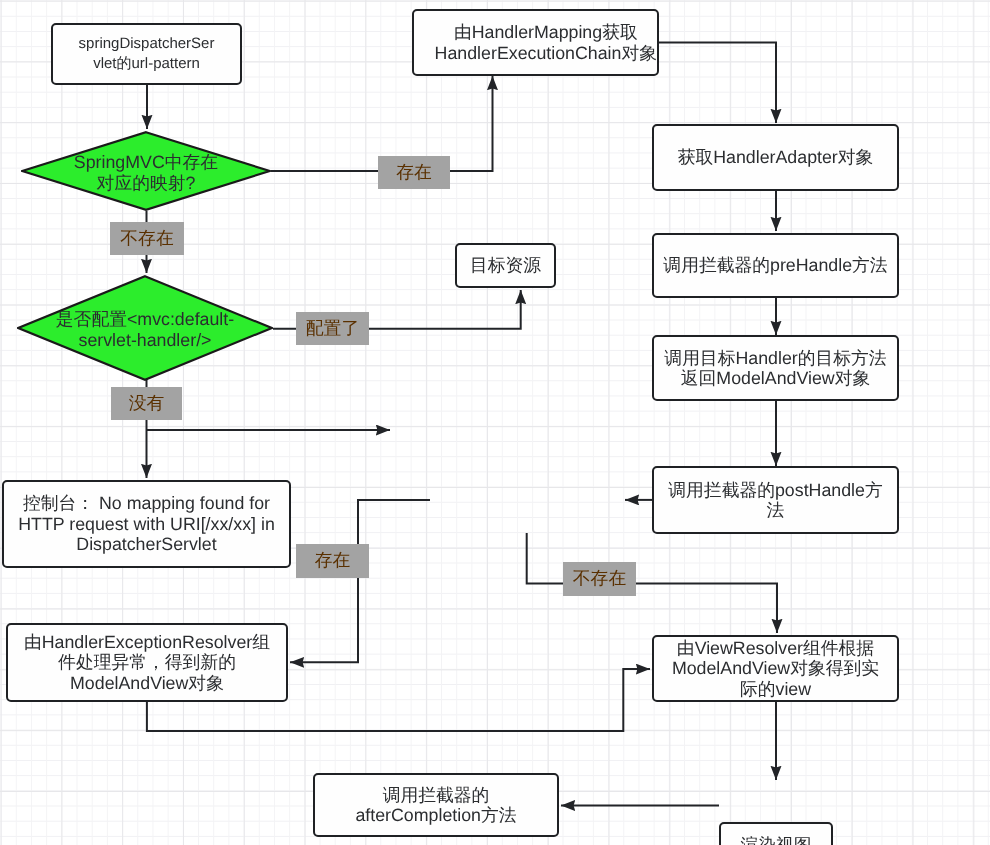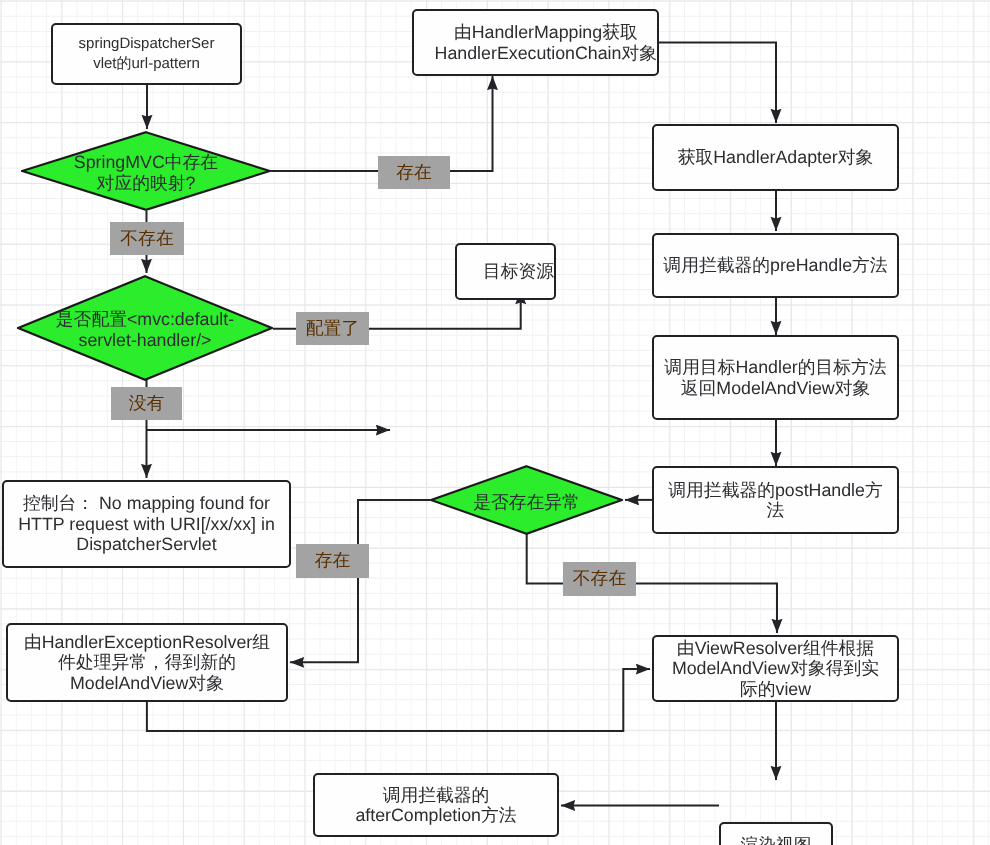--- a/index.html
+++ b/index.html
@@ -82,38 +82,38 @@
 vlet的url-pattern</span>
     </div>
 
   <div class="node box" style="left:2px;top:480px;width:289px;height:88px;font-size:17.8px;">
     <span>控制台： No mapping found for
 HTTP request with URI[/xx/xx] in
 DispatcherServlet</span>
     </div>
 
 
-  <div class="node box" style="left:455px;top:243px;width:101px;height:57px;font-size:17.8px;justify-content:flex-end;">
+  <div class="node box" style="left:455px;top:243px;width:101px;height:45px;font-size:17.8px;">
     <span>目标资源</span>
     </div>
 
   <div class="node box" style="left:412px;top:9px;width:247px;height:67px;font-size:17.8px;justify-content:flex-end;">
     <span>由HandlerMapping获取
 HandlerExecutionChain对象</span>
     </div>
 
   <div class="node box" style="left:652px;top:124px;width:247px;height:67px;font-size:17.8px;">
     <span>获取HandlerAdapter对象</span>
     </div>
 
   <div class="node box" style="left:652px;top:233px;width:247px;height:65px;font-size:17.8px;">
     <span>调用拦截器的preHandle方法</span>
     </div>
 
-  <div class="node box" style="left:652px;top:335px;width:247px;height:85px;font-size:17.8px;">
+  <div class="node box" style="left:652px;top:335px;width:247px;height:66px;font-size:17.8px;">
     <span>调用目标Handler的目标方法
 返回ModelAndView对象</span>
     </div>
 
   <div class="node box" style="left:652px;top:466px;width:247px;height:68px;font-size:17.8px;">
     <span>调用拦截器的postHandle方
 法</span>
     </div>
 
   <div class="node box" style="left:6px;top:623px;width:282px;height:79px;font-size:17.8px;">
@@ -146,26 +146,20 @@
     </div>
 
   <div class="node dia" style="left:17px;top:275px;width:256px;height:106px;font-size:17.8px;">
     <svg width="256" height="106" viewBox="0 0 256 106">
       <polygon points="128,1.2 254.8,53 128,104.8 1.2,53" fill="#2ced2c" stroke="#1a1a1a" stroke-width="2.1"></polygon>
     </svg>
     <span class="diatext">是否配置&lt;mvc:default-
 servlet-handler/&gt;</span>
     </div>
 
-  <div class="node dia" style="left:430px;top:465px;width:193px;height:70px;font-size:17.8px;">
-    <svg width="193" height="70" viewBox="0 0 193 70">
-      <polygon points="96.5,1.2 191.8,35 96.5,68.8 1.2,35" fill="#2ced2c" stroke="#1a1a1a" stroke-width="2.1"></polygon>
-    </svg>
-    <span class="diatext">是否存在异常</span>
-    </div>
 
   <div class="node lbl" style="left:378px;top:156px;width:72px;height:33px;font-size:17.8px;">
     <span>存在</span>
     </div>
 
   <div class="node lbl" style="left:110px;top:222px;width:74px;height:33px;font-size:17.8px;">
     <span>不存在</span>
     </div>
 
   <div class="node lbl" style="left:296px;top:312px;width:73px;height:33px;font-size:17.8px;">

